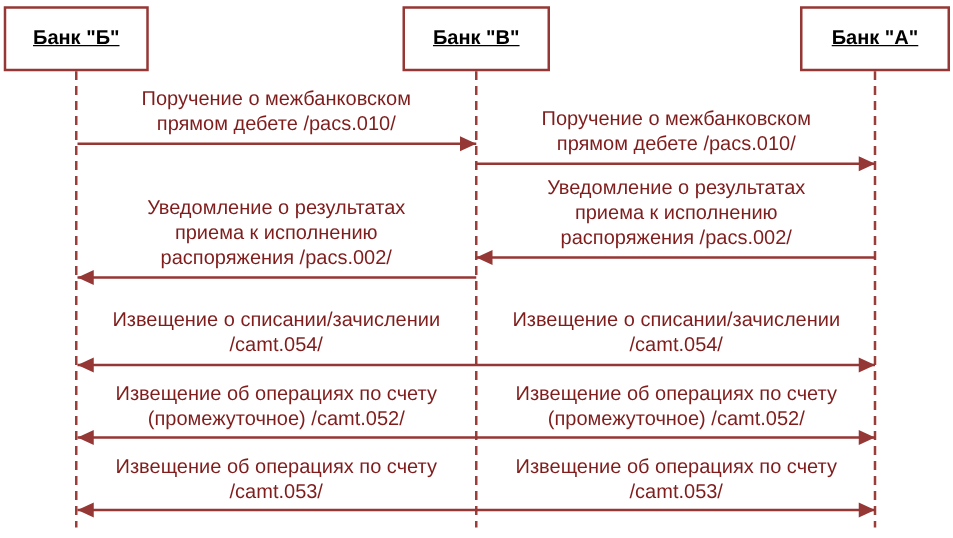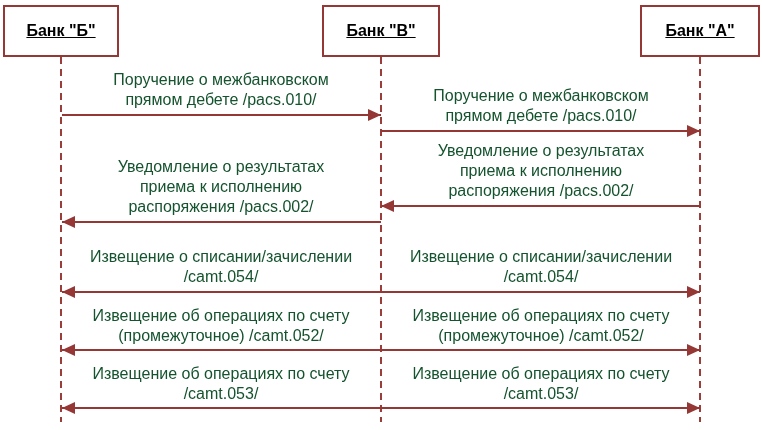--- a/index.html
+++ b/index.html
@@ -59,21 +59,21 @@
   }
   .head.right { right: 0; border-left: 13px solid #953735; }
   .head.left  { left: 0;  border-right: 13px solid #953735; }
 
   .msg-label {
     position: absolute;
     width: 320px;
     text-align: center;
     font-size: 16px;
     line-height: 20px;
-    color: #14532d;
+    color: #7f1d1d;
     white-space: pre-line;
   }
   .col-left  { left: 61px; }
   .col-right { left: 381px; }
 </style>
 </head>
 <body>
 
 <div class="stage">
 

